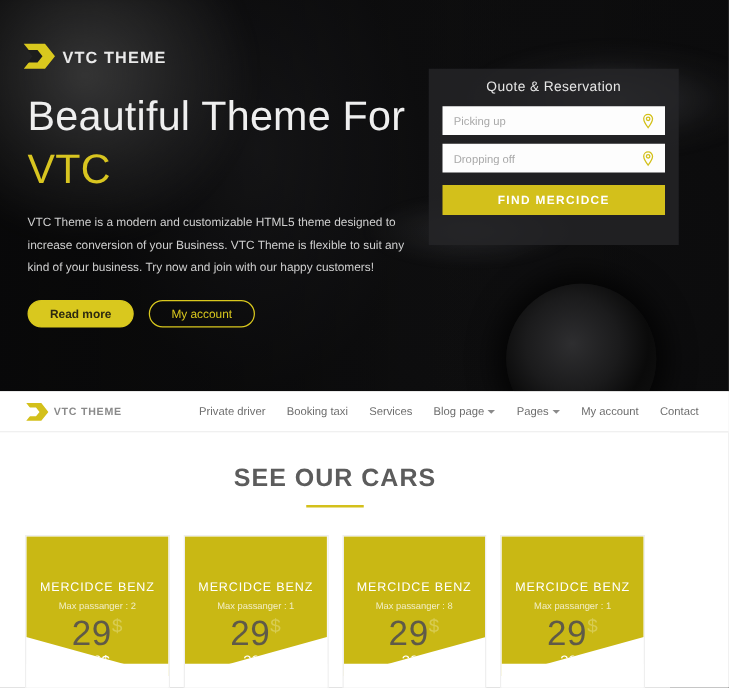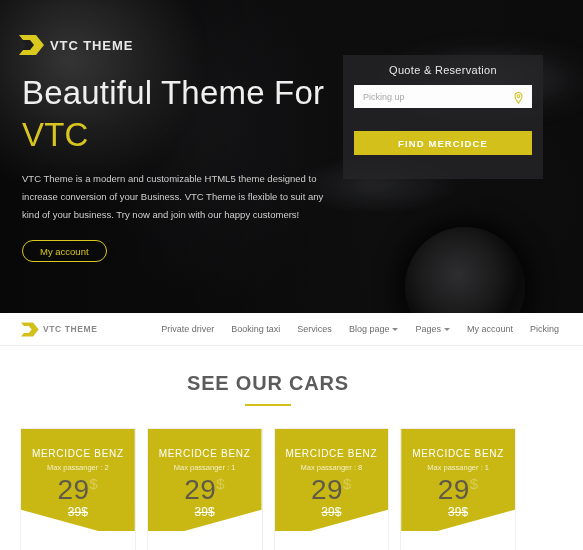--- a/index.html
+++ b/index.html
@@ -98,21 +98,21 @@
     width: 200px; padding: 9px 11px 24px;
     background: rgba(38,38,40,0.80);
     z-index: 7;
   }
   .resv-title {
     text-align: center; color: #e6e6e6;
     font-size: 11px; letter-spacing: 0.3px;
     margin-bottom: 9px;
   }
   .field {
-    position: relative; height: 23px; margin-bottom: 20px;
+    position: relative; height: 23px; margin-bottom: 7px;
     background: #fdfdfd;
     display: flex; align-items: center;
   }
   .field input {
     border: 0; outline: none; background: transparent;
     width: 100%; height: 100%;
     padding: 0 26px 0 9px;
     font-family: "Liberation Sans", sans-serif;
     font-size: 9px; color: #6e6e6e;
   }
@@ -173,21 +173,21 @@
   .card {
     position: relative;
     flex: 1 1 0; height: 146px;
     background: #ffffff;
     border: 1px solid #efefef;
     overflow: hidden;
   }
   .card-top {
     position: absolute; left: 0; right: 0; top: 0; height: 112px;
     background: #c9b814;
-    padding-top: 19px;
+    padding-top: 36px;
     text-align: center;
   }
   .card.slope-l .card-top { clip-path: polygon(0 0, 100% 0, 100% 100%, 0 72%); }
   .card.slope-r .card-top { clip-path: polygon(0 0, 100% 0, 100% 72%, 0 100%); }
   .car-name {
     color: #ffffff; font-size: 10px; letter-spacing: 0.7px;
   }
   .car-pass {
     color: #f2eec7; font-size: 7.5px; margin-top: 4px;
   }
@@ -229,38 +229,48 @@
           <polygon points="4,7 12,7 16,12 12,17 4,17 8,12" fill="#1c1c1c"></polygon>
         </svg>
       </span>
       <span class="logo-text">VTC THEME</span>
     </div>
 
     <div class="hero-copy">
       <h1 class="hero-title"><span>Beautiful Theme For </span><span class="accent">VTC</span><br></h1>
       <p class="hero-sub">VTC Theme is a modern and customizable HTML5 theme designed to increase conversion of your Business. VTC Theme is flexible to suit any kind of your business. Try now and join with our happy customers!</p>
       <div class="hero-btns">
+        <button class="btn btn-solid">Read more</button>
         <button class="btn btn-ghost">My account</button>
       </div>
     </div>
 
     <div class="resv">
       <div class="resv-title">Quote &amp; Reservation</div>
 
       <div class="field">
         <input type="text" placeholder="Picking up" style="">
         <span class="f-icon">
           <svg viewBox="0 0 14 14" width="13" height="13" aria-hidden="true">
             <path d="M7 1.1c-2.1 0-3.8 1.7-3.8 3.8 0 2.8 3.8 7.6 3.8 7.6s3.8-4.8 3.8-7.6c0-2.1-1.7-3.8-3.8-3.8z" fill="none" stroke="#d3c01b" stroke-width="1.1"></path>
             <circle cx="7" cy="4.9" r="1.5" fill="none" stroke="#d3c01b" stroke-width="1.1"></circle>
           </svg>
         </span>
       </div>
 
 
+      <div class="field">
+        <input type="text" placeholder="Dropping off" style="">
+        <span class="f-icon">
+          <svg viewBox="0 0 14 14" width="13" height="13" aria-hidden="true">
+            <path d="M7 1.1c-2.1 0-3.8 1.7-3.8 3.8 0 2.8 3.8 7.6 3.8 7.6s3.8-4.8 3.8-7.6c0-2.1-1.7-3.8-3.8-3.8z" fill="none" stroke="#d3c01b" stroke-width="1.1"></path>
+            <circle cx="7" cy="4.9" r="1.5" fill="none" stroke="#d3c01b" stroke-width="1.1"></circle>
+          </svg>
+        </span>
+      </div>
 
       <button class="resv-submit">FIND MERCIDCE</button>
     </div>
   </section>
 
   <nav class="navbar">
     <div class="nav-logo">
       <span class="logo-mark">
         <svg viewBox="0 0 26 24" width="19" height="17" aria-hidden="true">
           <polygon points="1,2 18,2 26,12 18,22 1,22 9,12" fill="#d3c01b"></polygon>
@@ -284,21 +294,21 @@
           <i class="caret"></i>
         </a>
       <a class="nav-item">
           <span>Pages</span>
           <i class="caret"></i>
         </a>
       <a class="nav-item">
           <span>My account</span>
         </a>
       <a class="nav-item">
-          <span>Picking</span>
+          <span>Contact</span>
         </a>
     </div>
   </nav>
 
   <section class="cars">
     <h2 class="sec-title">SEE OUR CARS</h2>
     <div class="sec-rule"></div>
 
     <div class="card-row">
 

